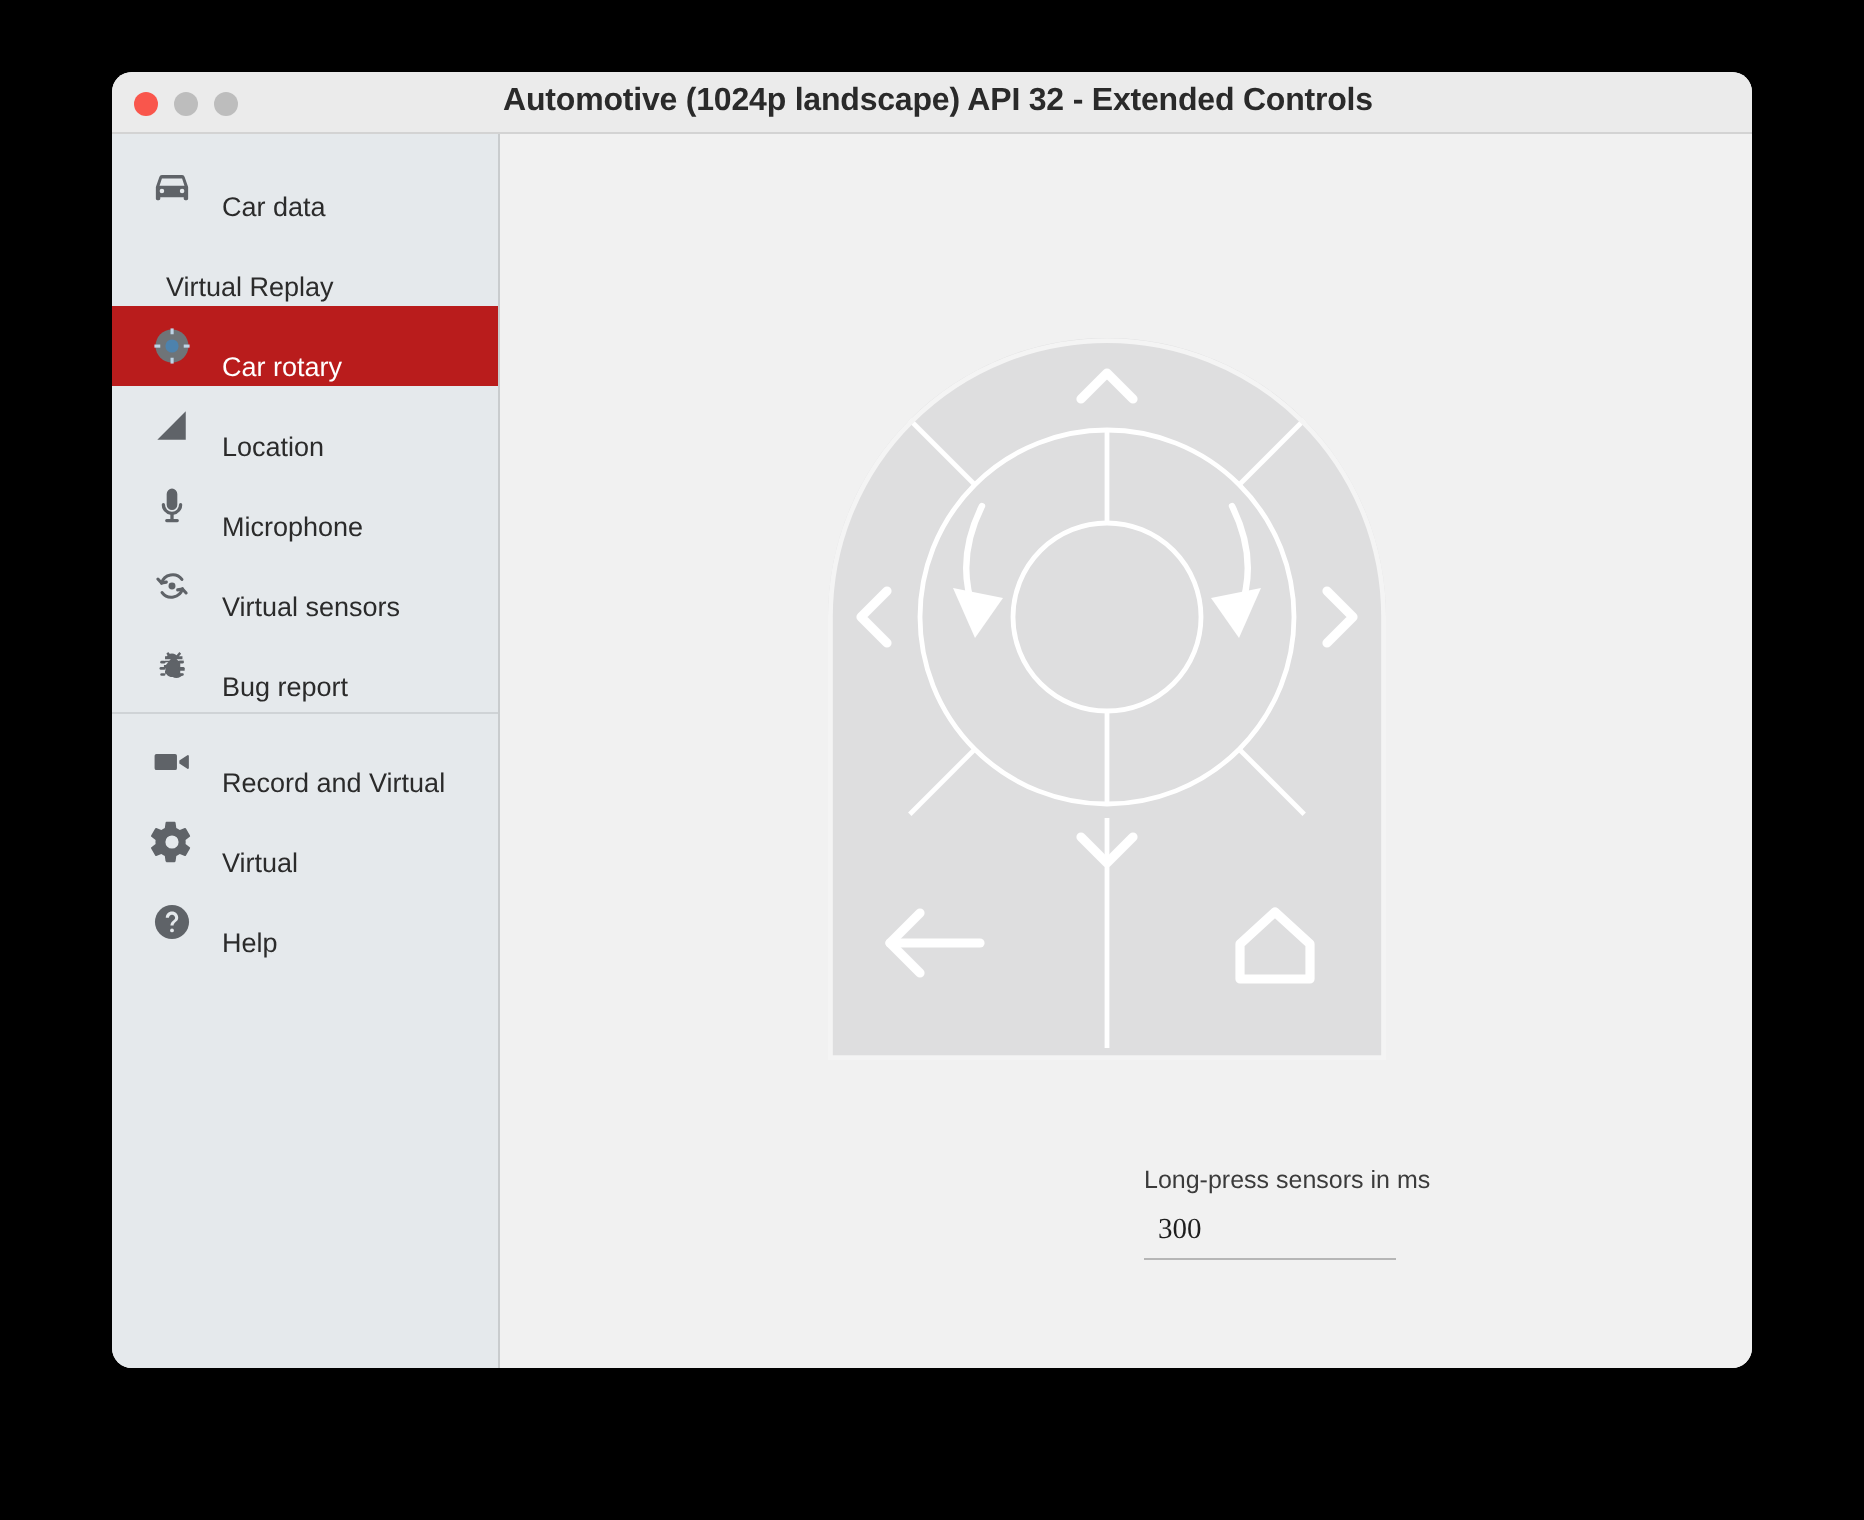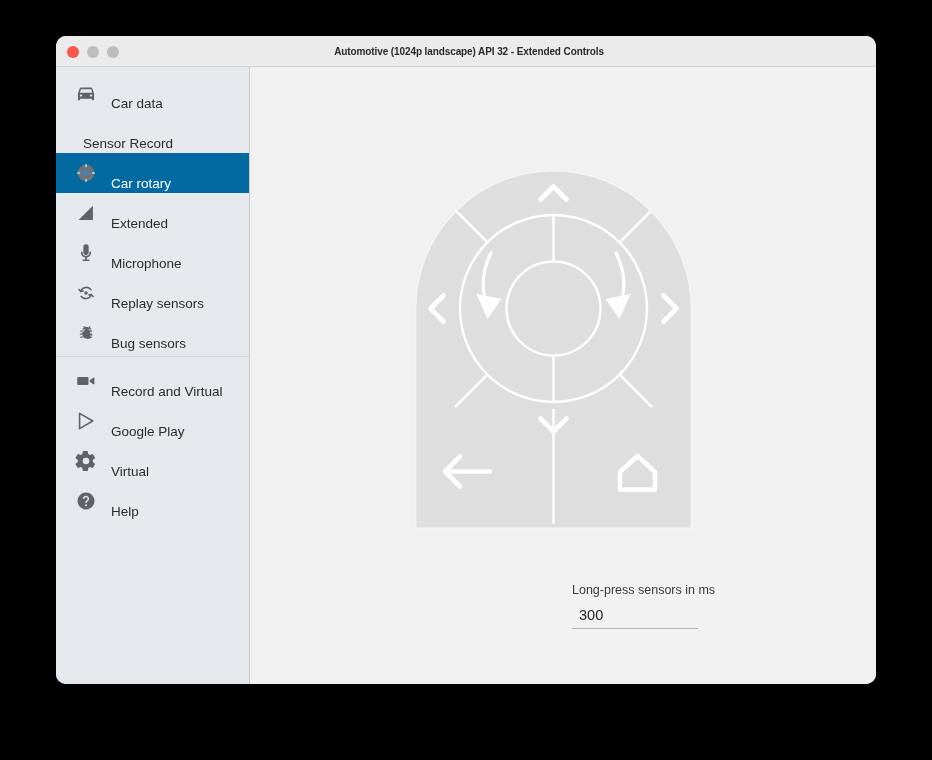--- a/index.html
+++ b/index.html
@@ -44,21 +44,21 @@
     gap: 8px;
   }
   .light { width: 12px; height: 12px; border-radius: 50%; display: block; }
   .light.close   { background: #f9564c; }
   .light.min     { background: #bdbdbd; }
   .light.max     { background: #bdbdbd; }
 
   #window-title {
     width: 100%;
     text-align: center;
-    font-size: 10px;
+    font-size: 16px;
     font-weight: bold;
     color: #2a2a2a;
     letter-spacing: -0.1px;
     padding-left: 6px;
   }
 
   
   #body-split {
     display: flex;
     height: 617px;
@@ -94,21 +94,21 @@
   .nav-item .ico svg { display: block; }
   .nav-item .lbl { white-space: nowrap; margin-top: 20px; }
 
   .nav-item.sub {
     padding-left: 27px;
     height: 40px;
   }
   .nav-item.sub .lbl { margin-left: 0; }
 
   .nav-item.selected {
-    background: #0369a1;
+    background: #b91c1c;
     color: #ffffff;
   }
 
   .nav-divider {
     height: 1px;
     background: #cfd3d6;
     margin: 3px 0 4px 0;
   }
 
   
@@ -136,21 +136,21 @@
   #longpress-label {
     font-size: 12.5px;
     color: #3b3b3b;
     margin-bottom: 9px;
   }
   #longpress-input {
     width: 126px;
     border: none;
     border-bottom: 1px solid #b6b6b6;
     background: transparent;
-    font-family: Liberation Sans, sans-serif;
+    font-family: Liberation Serif, serif;
     font-size: 14.5px;
     color: #1e1e1e;
     padding: 1px 0 5px 7px;
     outline: none;
   }
 </style>
 </head>
 <body>
 
 <div id="window">
@@ -171,21 +171,21 @@
       <div class="nav-item">
         <span class="ico">
           <svg width="22" height="22" viewBox="0 0 24 24" fill="#5f6368">
             <path d="M18.9 7.1A1.5 1.5 0 0 0 17.5 6h-11a1.5 1.5 0 0 0-1.4 1.1L3.2 12.5V19a.8.8 0 0 0 .8.8h.8a.8.8 0 0 0 .8-.8v-.8h12.8V19a.8.8 0 0 0 .8.8h.8a.8.8 0 0 0 .8-.8v-6.5l-1.9-5.4zM6.5 16a1.2 1.2 0 1 1 0-2.5 1.2 1.2 0 0 1 0 2.5zm11 0a1.2 1.2 0 1 1 0-2.5 1.2 1.2 0 0 1 0 2.5zM5.2 11.8l1.3-3.9h11l1.3 3.9H5.2z"></path>
           </svg>
         </span>
         <span class="lbl">Car data</span>
       </div>
 
       <div class="nav-item sub">
-        <span class="lbl">Sensor Record</span>
+        <span class="lbl">Virtual Replay</span>
       </div>
 
       <div class="nav-item selected">
         <span class="ico">
           <svg width="22" height="22" viewBox="0 0 24 24">
             <circle cx="12" cy="12" r="9" fill="#6f7478"></circle>
             <circle cx="12" cy="12" r="3.6" fill="#4d82ad"></circle>
             <rect x="11.2" y="2.4" width="1.7" height="3.2" fill="#bfd4e6"></rect>
             <rect x="11.2" y="18.4" width="1.7" height="3.2" fill="#bfd4e6"></rect>
             <rect x="2.4" y="11.2" width="3.2" height="1.7" fill="#bfd4e6"></rect>
@@ -195,21 +195,21 @@
         <span class="lbl">Car rotary</span>
       </div>
 
 
       <div class="nav-item">
         <span class="ico">
           <svg width="22" height="22" viewBox="0 0 24 24" fill="#5f6368">
             <path d="M4 19.5h15.5V4L4 19.5z"></path>
           </svg>
         </span>
-        <span class="lbl">Extended</span>
+        <span class="lbl">Location</span>
       </div>
 
       <div class="nav-item">
         <span class="ico">
           <svg width="22" height="22" viewBox="0 0 24 24" fill="#5f6368">
             <path d="M12 14.2a2.9 2.9 0 0 0 2.9-2.9V5.4a2.9 2.9 0 1 0-5.8 0v5.9a2.9 2.9 0 0 0 2.9 2.9z"></path>
             <path d="M17.6 11.3a.9.9 0 0 0-1.8 0 3.8 3.8 0 0 1-7.6 0 .9.9 0 1 0-1.8 0 5.6 5.6 0 0 0 4.7 5.5v2.3h-2a.85.85 0 0 0 0 1.7h5.8a.85.85 0 0 0 0-1.7h-2v-2.3a5.6 5.6 0 0 0 4.7-5.5z"></path>
           </svg>
         </span>
         <span class="lbl">Microphone</span>
@@ -218,60 +218,52 @@
       <div class="nav-item">
         <span class="ico">
           <svg width="22" height="22" viewBox="0 0 24 24" fill="none" stroke="#5f6368" stroke-width="1.7">
             <path d="M17.4 8.4A6.3 6.3 0 0 0 6.3 10.4" stroke-linecap="round"></path>
             <path d="M6.6 15.6a6.3 6.3 0 0 0 11.1-2" stroke-linecap="round"></path>
             <path d="M6.3 10.4 4.3 8.2M6.3 10.4l2.6-.5" stroke-linecap="round"></path>
             <path d="M17.7 13.6l2 2.2M17.7 13.6l-2.6.5" stroke-linecap="round"></path>
             <circle cx="12" cy="12" r="1.9" fill="#5f6368" stroke="none"></circle>
           </svg>
         </span>
-        <span class="lbl">Replay sensors</span>
+        <span class="lbl">Virtual sensors</span>
       </div>
 
       <div class="nav-item">
         <span class="ico">
           <svg width="22" height="22" viewBox="0 0 24 24" fill="#5f6368">
             <path d="M15.1 7.2a3.4 3.4 0 0 0-6.2 0h6.2z"></path>
             <path d="M17.7 9.2h-2.3a4.6 4.6 0 0 0-.9-.9h3.2V6.7h-1.9l1.2-1.4-1-.9-1.6 1.9a4.4 4.4 0 0 0-1.2-.2h-.4a4.4 4.4 0 0 0-1.2.2L9.9 4.4l-1 .9 1.2 1.4H8.2v1.6h3.2c-.35.25-.65.55-.9.9H8.2V10h1.9a5 5 0 0 0-.1 1v.5H7.6v1.6H10v.5c0 .35.04.7.1 1H8.2v1.6h2.3c.8 1.4 2.3 2.3 3.9 2.3s3.1-.9 3.9-2.3h-1.8v-1.6h2.4v-1.6h-2.4V11c0-.35-.04-.7-.1-1h1.9V8.4h.1v.8z"></path>
             <path d="M12 9.4c-2 0-3.6 1.6-3.6 3.6v1.4c0 2 1.6 3.6 3.6 3.6s3.6-1.6 3.6-3.6V13c0-2-1.6-3.6-3.6-3.6z"></path>
             <rect x="5.6" y="9.2" width="2.8" height="1.4" rx="0.7"></rect>
             <rect x="15.6" y="9.2" width="2.8" height="1.4" rx="0.7"></rect>
             <rect x="5.2" y="12.6" width="3.2" height="1.4" rx="0.7"></rect>
             <rect x="15.6" y="12.6" width="3.2" height="1.4" rx="0.7"></rect>
             <rect x="5.6" y="15.9" width="2.8" height="1.4" rx="0.7"></rect>
             <rect x="15.6" y="15.9" width="2.8" height="1.4" rx="0.7"></rect>
           </svg>
         </span>
-        <span class="lbl">Bug sensors</span>
+        <span class="lbl">Bug report</span>
       </div>
 
       <div class="nav-divider"></div>
 
       <div class="nav-item">
         <span class="ico">
           <svg width="22" height="22" viewBox="0 0 24 24" fill="#5f6368">
             <path d="M3.5 7.6h10.2a1 1 0 0 1 1 1v6.8a1 1 0 0 1-1 1H3.5a1 1 0 0 1-1-1V8.6a1 1 0 0 1 1-1z"></path>
             <path d="M16 11.2l4.4-2.9a.5.5 0 0 1 .8.4v6.6a.5.5 0 0 1-.8.4L16 12.8v-1.6z"></path>
           </svg>
         </span>
         <span class="lbl">Record and Virtual</span>
       </div>
 
-      <div class="nav-item">
-        <span class="ico">
-          <svg width="22" height="22" viewBox="0 0 24 24" fill="none" stroke="#5f6368" stroke-width="1.7" stroke-linejoin="round">
-            <path d="M5 3.6v16.8L19.4 12 5 3.6z"></path>
-          </svg>
-        </span>
-        <span class="lbl">Google Play</span>
-      </div>
 
       <div class="nav-item">
         <span class="ico">
           <svg width="22" height="22" viewBox="0 0 24 24" fill="#5f6368">
             <path d="M19.4 13.1c.04-.36.06-.72.06-1.1s-.02-.74-.07-1.1l2.3-1.8a.55.55 0 0 0 .13-.7l-2.2-3.8a.55.55 0 0 0-.67-.24l-2.7 1.1a8 8 0 0 0-1.9-1.1l-.4-2.9a.54.54 0 0 0-.54-.46h-4.4a.54.54 0 0 0-.53.46l-.4 2.9c-.69.28-1.32.66-1.9 1.1l-2.7-1.1a.54.54 0 0 0-.66.24l-2.2 3.8a.54.54 0 0 0 .13.7l2.3 1.8a8.7 8.7 0 0 0 0 2.2l-2.3 1.8a.55.55 0 0 0-.13.7l2.2 3.8c.13.25.42.34.66.24l2.7-1.1c.57.44 1.2.81 1.9 1.1l.4 2.9c.4.27.27.46.53.46h4.4c.27 0 .5-.2.54-.46l.4-2.9c.69-.28 1.32-.66 1.9-1.1l2.7 1.1c.25.1.54 0 .67-.24l2.2-3.8a.55.55 0 0 0-.13-.7l-2.3-1.8zM12 15.6A3.6 3.6 0 1 1 12 8.4a3.6 3.6 0 0 1 0 7.2z"></path>
           </svg>
         </span>
         <span class="lbl">Virtual</span>
       </div>
 

